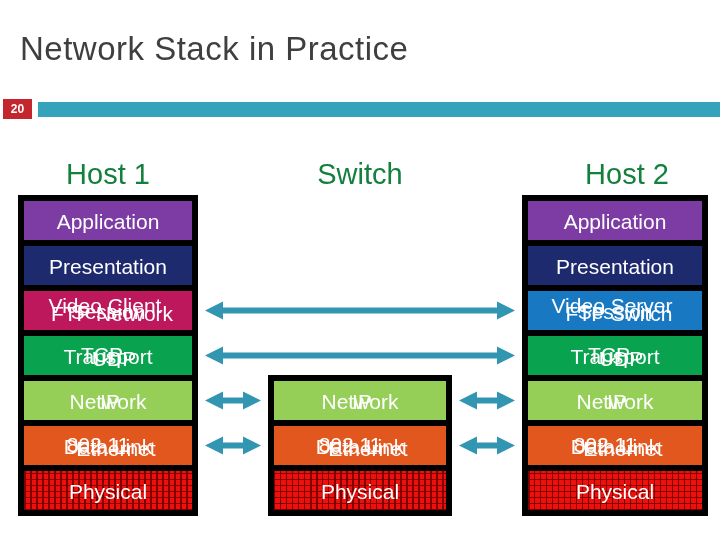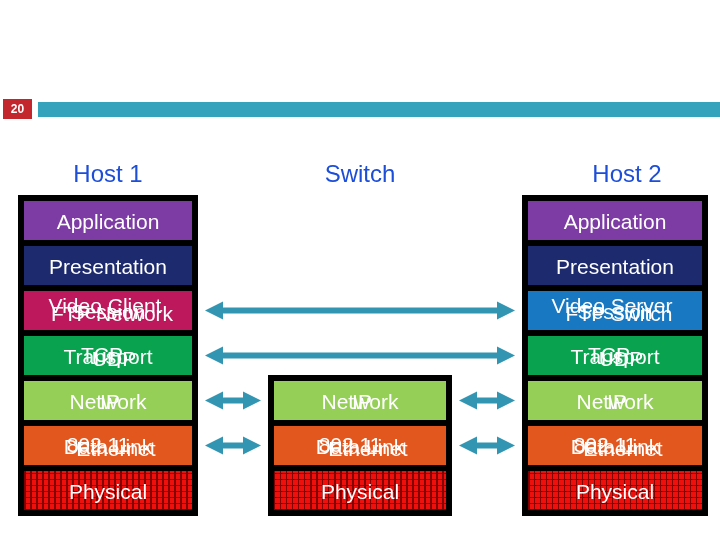--- a/index.html
+++ b/index.html
@@ -16,41 +16,42 @@
   .slide-number-badge{
     position:absolute;left:3px;top:99px;width:29px;height:20px;
     color:#ffffff;font-size:12px;font-weight:bold;
     display:flex;align-items:center;justify-content:center;
   }
   .accent-bar{
     position:absolute;left:38px;top:102px;width:682px;height:15px;
   }
   .col-header{
     position:absolute;top:160px;height:28px;
-    font-size:24px;color:#1d4ed8;text-align:center;
+    font-size:29px;color:#15803d;text-align:center;
     display:flex;align-items:center;justify-content:center;
     white-space:nowrap;
   }
   .col-frame{
     position:absolute;background:#000000;
   }
   .layer-row{
     position:absolute;
     display:block;
   }
   .layer-label{
     position:absolute;left:50%;top:50%;
     color:#ffffff;font-size:21px;white-space:nowrap;line-height:1;
   }
   #arrows{position:absolute;left:0;top:0;pointer-events:none;}
 </style>
 </head>
 <body>
 
 <div class="slide">
+  <h1 class="slide-title" style="color: rgb(63, 63, 63);">Network Stack in Practice</h1>
   <div class="slide-number-badge" style="background: rgb(196, 38, 46);">20</div>
   <div class="accent-bar" style="background: rgb(54, 163, 188);"></div>
   <div id="diagram">
       <div class="col-header" style="left: 18px; width: 180px; top: 160px;">Host 1</div>
       <div class="col-frame" style="left: 18px; width: 180px; top: 195px; height: 321px; background: rgb(0, 0, 0);"></div>
       <div class="layer-row" style="left: 24px; width: 168px; top: 201px; height: 39px; background: rgb(125, 60, 163);">
         <span class="layer-label" style="transform: translate(calc(-50% + 0px), calc(-50% + 0px));">Application</span>
       </div>
       <div class="layer-row" style="left: 24px; width: 168px; top: 246px; height: 39px; background: rgb(29, 42, 110);">
         <span class="layer-label" style="transform: translate(calc(-50% + 0px), calc(-50% + 0px));">Presentation</span>

